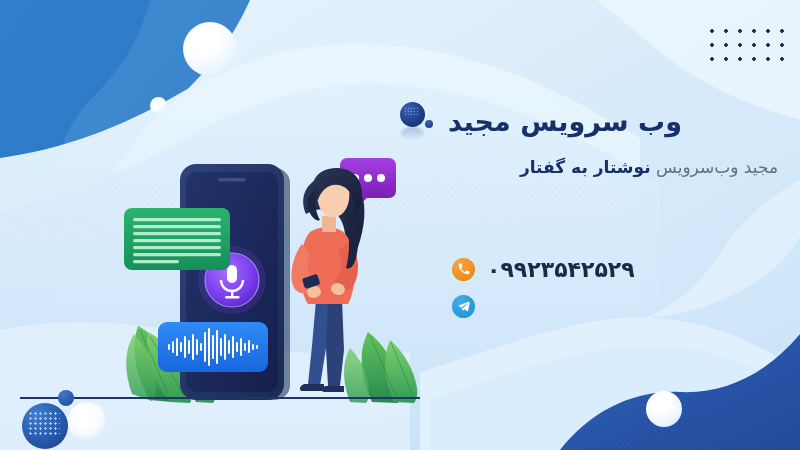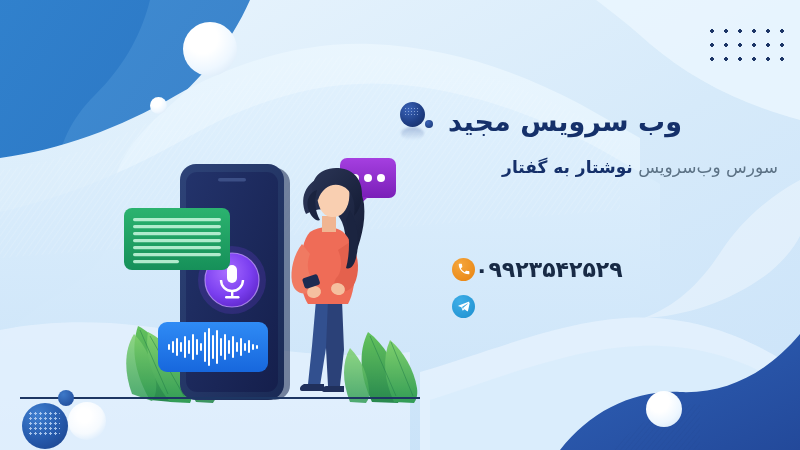--- a/index.html
+++ b/index.html
@@ -54,21 +54,21 @@
     margin-top:12px;font-size:17px;color:#5c7285;white-space:nowrap;line-height:1.3;
   }
   .subtitle b{color:#15306a;font-weight:bold;}
 
   
   .contacts{
     position:absolute;left:452px;top:252px;z-index:30;
     direction:ltr;text-align:left;
   }
   .contact-row{
-    display:flex;align-items:center;height:34px;margin-bottom:3px;
+    display:flex;align-items:center;gap:12px;height:34px;margin-bottom:3px;
   }
   .c-icon{
     width:23px;height:23px;border-radius:50%;flex:0 0 auto;
     position:relative;display:flex;align-items:center;justify-content:center;
   }
   .c-icon.phone{background:radial-gradient(circle at 35% 28%,#f5a63c,#e8820f);}
   .c-icon.tg{background:radial-gradient(circle at 35% 28%,#3eaee8,#1d8fce);}
   .c-icon.web{background:radial-gradient(circle at 35% 28%,#3fc463,#179a3f);}
   .c-icon svg{display:block;}
   .c-text{
@@ -387,21 +387,21 @@
   
   <div class="text-block">
     <div class="title-row">
       <div class="logo-mark">
         <div class="logo-refl"></div>
         <div class="logo-ball"></div>
         <div class="logo-dot"></div>
       </div>
       <div class="main-title">وب سرویس مجید</div>
     </div>
-    <div class="subtitle"><span>سورس وب‌سرویس </span><b>نوشتار به گفتار</b></div>
+    <div class="subtitle"><span>مجید وب‌سرویس </span><b>نوشتار به گفتار</b></div>
   </div>
 
   
   <div class="contacts">
 
     <div class="contact-row">
       <span class="c-icon phone">
         <svg width="14" height="14" viewBox="0 0 24 24" aria-hidden="true">
           <path fill="#ffffff" d="M6.6 10.8c1.4 2.8 3.8 5.1 6.6 6.6l2.2-2.2c.3-.3.7-.4 1.1-.2 1.2.4 2.4.6 3.7.6.6 0 1 .4 1 1V20c0 .6-.4 1-1 1C10.6 21 3 13.4 3 4c0-.6.4-1 1-1h3.5c.6 0 1 .4 1 1 0 1.3.2 2.5.6 3.7.1.4 0 .8-.2 1.1l-2.3 2z"></path>
         </svg>

